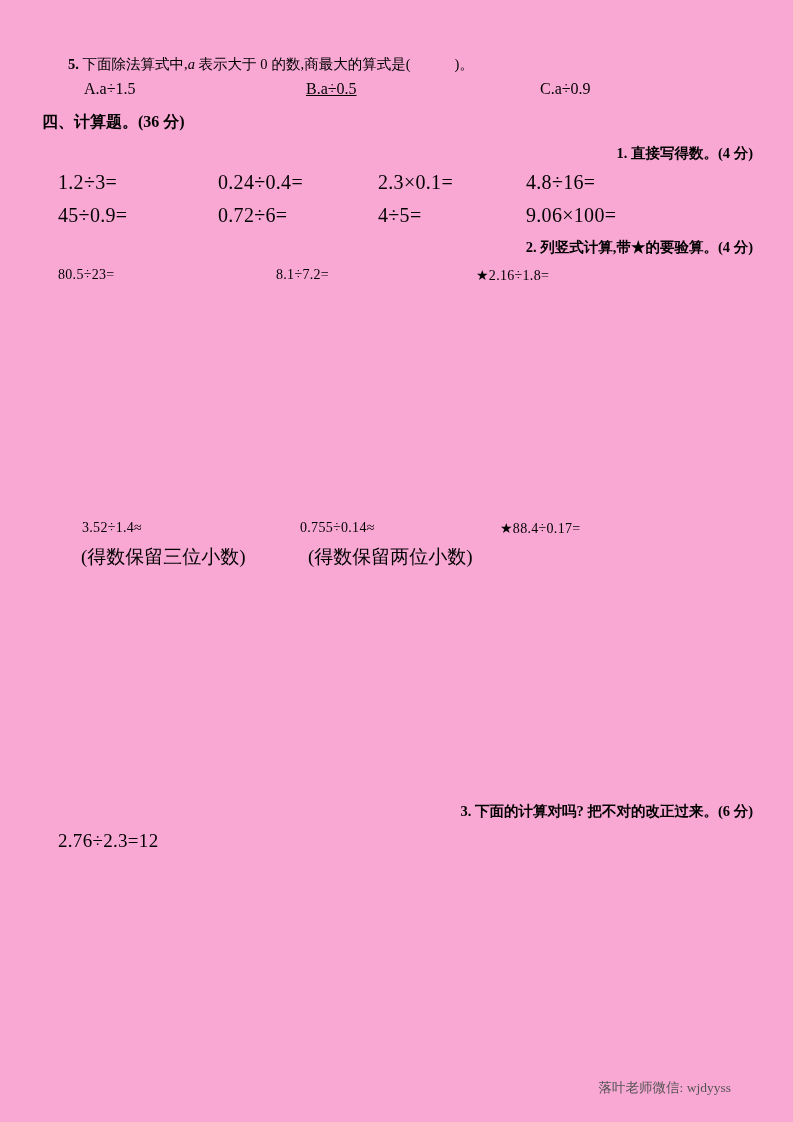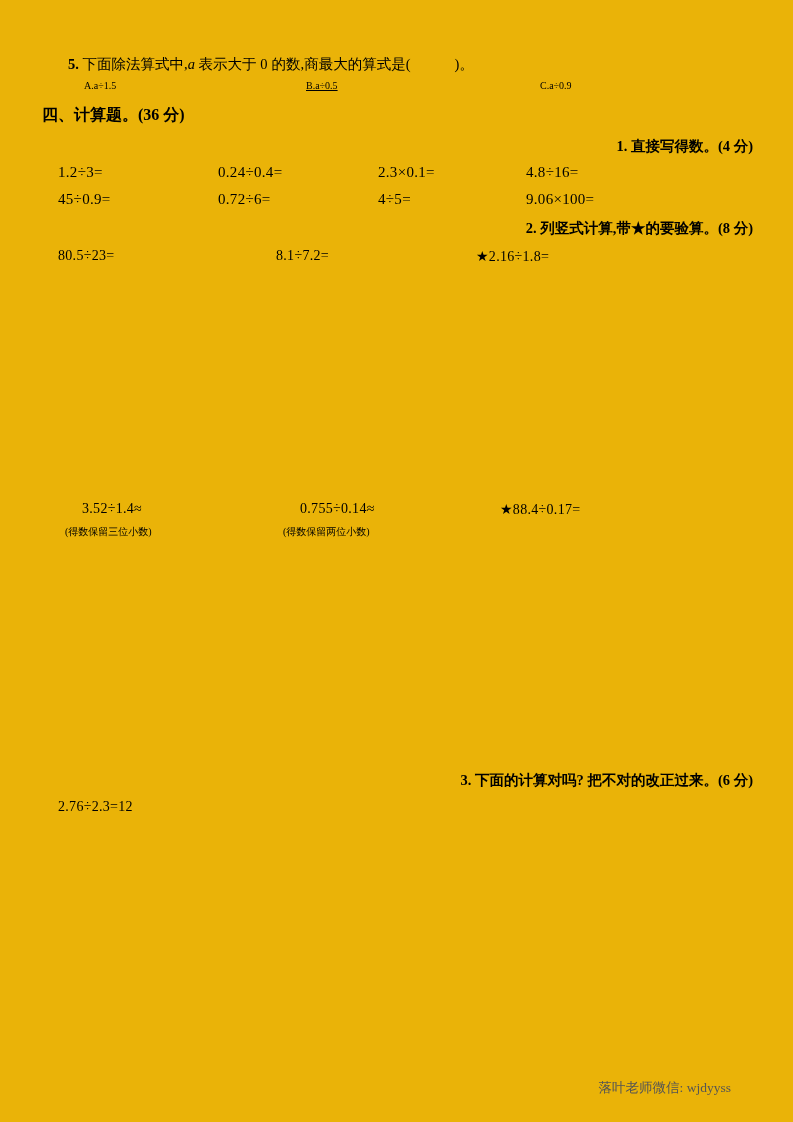--- a/index.html
+++ b/index.html
@@ -8,21 +8,21 @@
     background: #ffffff;
   }
   body {
     font-family: "Liberation Serif", serif;
     color: #000000;
   }
   .page {
     position: relative;
     width: 793px;
     height: 1122px;
-    background: #eab308;
+    background: #f9a8d4;
     overflow: hidden;
   }
   .content {
     position: absolute;
     left: 40px;
     top: 55px;
     width: 713px;
   }
   .bold {
     font-weight: bold;
@@ -44,21 +44,21 @@
   .q5 {
     margin-left: 28px;
   }
   .q5-stem {
     font-size: 14.5px;
   }
   .q5-options {
     margin-top: 6px;
     margin-left: 16px;
     display: flex;
-    font-size: 10px;
+    font-size: 16px;
   }
   .q5-options .opt {
     white-space: nowrap;
   }
   .opt-a { width: 222px; }
   .opt-b { width: 234px; text-decoration: underline; }
   .opt-c { width: 180px; }
 
   
   .section-head {
@@ -77,21 +77,21 @@
     text-align: right;
   }
 
   
   .expr-grid {
     margin-top: 8px;
     margin-left: 18px;
     display: grid;
     grid-template-columns: 160px 160px 148px 170px;
     row-gap: 10px;
-    font-size: 15px;
+    font-size: 20px;
     letter-spacing: 0.3px;
   }
   .expr-grid div { white-space: nowrap; }
 
   
   .vc-row {
     margin-top: 10px;
     margin-left: 18px;
     display: grid;
     grid-template-columns: 218px 200px auto;
@@ -101,38 +101,39 @@
   .vc-row div { white-space: nowrap; }
 
   .vc-row2 {
     margin-left: 42px;
     display: grid;
     grid-template-columns: 218px 200px auto;
     font-size: 14px;
     letter-spacing: 0.3px;
   }
   .vc-note {
-    margin-left: 25px;
+    margin-left: 41px;
     margin-top: 7px;
     display: grid;
     grid-template-columns: 218px 200px auto;
-    font-size: 10px;
+    font-size: 19px;
+    gap: 9px;
   }
   .vc-note div { white-space: nowrap; }
 
   .spacer-lg { height: 236px; }
   .spacer-xl { height: 232px; }
 
   
   .q3-row {
     margin-top: 9px;
     margin-left: 18px;
     display: grid;
     grid-template-columns: 330px auto;
-    font-size: 14px;
+    font-size: 19px;
     letter-spacing: 0.3px;
   }
   .q3-row div { white-space: nowrap; }
 
   
   .footer {
     position: absolute;
     right: 62px;
     bottom: 25px;
     font-size: 13.5px;
@@ -173,21 +174,21 @@
       <div>2.3×0.1=</div>
       <div>4.8÷16=</div>
       <div>45÷0.9=</div>
       <div>0.72÷6=</div>
       <div>4÷5=</div>
       <div>9.06×100=</div>
     </div>
 
     <div class="sub">
       <span class="num-bold">2.</span>
-      <span class="bold">列竖式计算,带★的要验算。(8 分)</span>
+      <span class="bold">列竖式计算,带★的要验算。(4 分)</span>
     </div>
     <div class="vc-row">
       <div>80.5÷23=</div>
       <div>8.1÷7.2=</div>
       <div>★2.16÷1.8=</div>
     </div>
 
     <div class="spacer-lg"></div>
 
     <div class="vc-row2">

